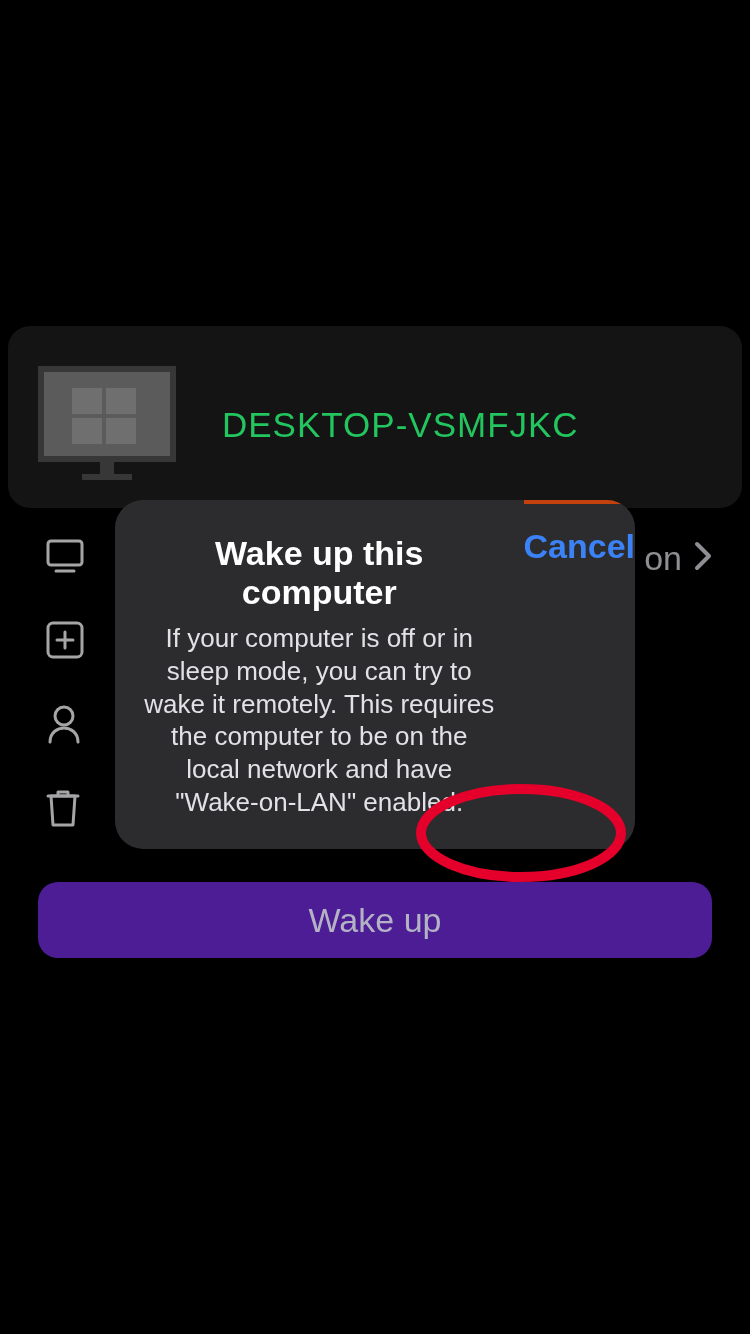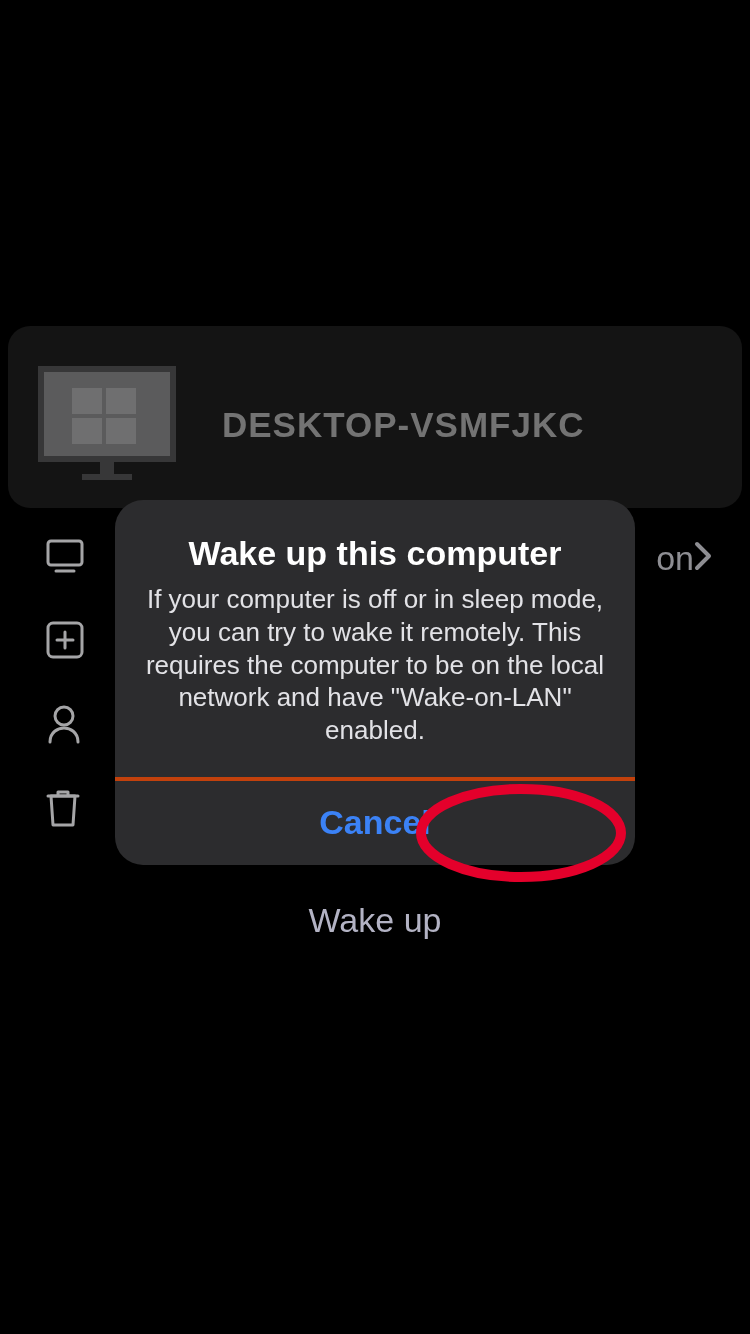--- a/index.html
+++ b/index.html
@@ -22,72 +22,73 @@
     }
     .header-row {
       display: flex;
       align-items: center;
       gap: 46px;
     }
     .monitor-wrapper {
       flex-shrink: 0;
     }
     .computer-name {
-      color: #737373;
+      color: #22c55e;
       font-size: 35px;
-      font-weight: 700;
+      font-weight: 400;
       letter-spacing: 1px;
     }
     .option-row {
       position: absolute;
       left: 38px;
       right: 30px;
       height: 44px;
       display: flex;
       align-items: center;
     }
     .option-row.r1 { top: 210px; }
     .option-row.r2 { top: 294px; }
     .option-row.r3 { top: 378px; }
     .option-row.r4 { top: 462px; }
     .icon-cell { width: 56px; flex-shrink:0; }
     .trailing {
       margin-left: auto;
       display:flex;
       align-items:center;
+      gap:12px;
     }
     .trailing-text {
       color:#8e8e93;
       font-size:34px;
     }
     .wakeup-button {
       position: absolute;
       left: 30px;
       right: 30px;
       top: 556px;
       height: 76px;
-      background: #000000;
+      background: #4c1d95;
       border-radius: 20px;
       display: flex;
       align-items: center;
       justify-content: center;
       color: #b3b3c4;
       font-size: 34px;
       font-weight: 400;
     }
     .dialog {
       position: absolute;
       left: 115px;
       width: 520px;
       top: 500px;
       background: #2c2c2e;
       border-radius: 28px;
       overflow: hidden;
       display: flex;
-      flex-direction: column;
+      flex-direction: row;
     }
     .dialog-content {
       padding: 34px 26px 30px 26px;
       text-align: center;
     }
     .dialog-title {
       color: #fff;
       font-size: 34px;
       font-weight: 600;
       margin-bottom: 10px;

